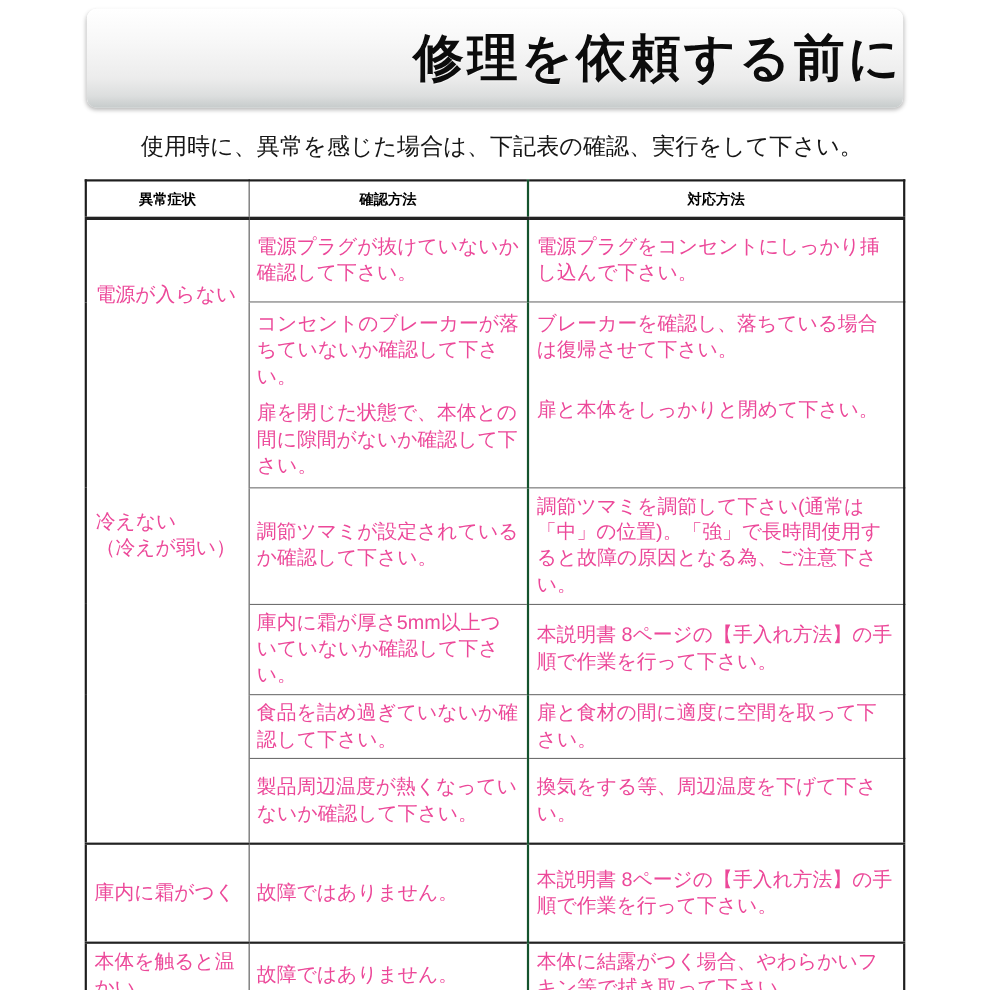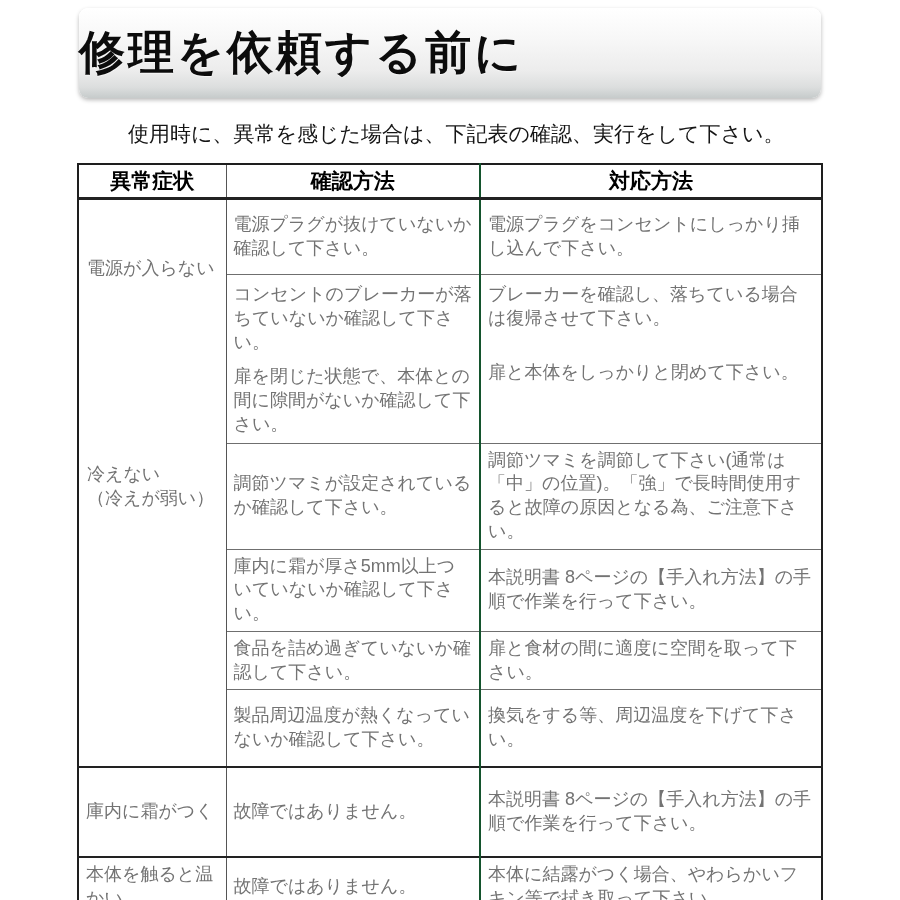--- a/index.html
+++ b/index.html
@@ -11,47 +11,47 @@
     overflow:hidden;
   }
   .page { width:900px; height:900px; padding-top:8px; }
 
   
   .title-bar {
     width:742px; height:90px; margin:0 auto;
     border-radius:9px;
     background:linear-gradient(180deg,#ffffff 0%,#f7f7f7 35%,#ececec 70%,#dcdede 88%,#c6cbcb 100%);
     box-shadow:0 2px 4px rgba(0,0,0,0.28), inset 0 1px 0 #ffffff;
-    display:flex; align-items:center; justify-content:flex-start;
+    display:flex; align-items:center; justify-content:flex-end;
   }
   .title-text {
     font-size:46px; font-weight:bold; letter-spacing:3px; color:#0c0c0c;
     text-shadow:0 1px 1px rgba(255,255,255,0.6);
   }
 
   
   .intro {
     width:744px; margin:20px auto 0; padding-left:50px;
     font-size:21px; line-height:1.5; color:#151515;
   }
 
   
   table.ts {
     width:744px; margin:13px auto 0;
     border-collapse:collapse; table-layout:fixed;
     border:2px solid #1e1e1e;
   }
   col.c1 { width:148px; } col.c2 { width:254px; } col.c3 { width:342px; }
   th {
-    height:35px; font-size:21px; font-weight:bold; text-align:center;
+    height:35px; font-size:13px; font-weight:bold; text-align:center;
     border-bottom:3px solid #222; vertical-align:middle; color:#000;
   }
   td {
     font-size:18px; line-height:1.32; padding:5px 7px;
-    vertical-align:middle; color:#737373; word-break:break-all;
+    vertical-align:middle; color:#ec4899; word-break:break-all;
   }
   .bl1 { border-left:1px solid #555; }
   .bl2 { border-left:2px solid #14532d; }
   tr.sub td { border-top:1px solid #6f6f6f; }
   tr.grp td { border-top:2px solid #222; }
   tr.h76 { height:76px; } tr.h120 { height:120px; } tr.h72 { height:72px; }
   tr.h56 { height:56px; } tr.h66 { height:77px; } tr.h70 { height:90px; }
   tr.h60 { height:60px; }
   td.vtop { vertical-align:top; padding-top:8px; }
   td p { margin:0; }

